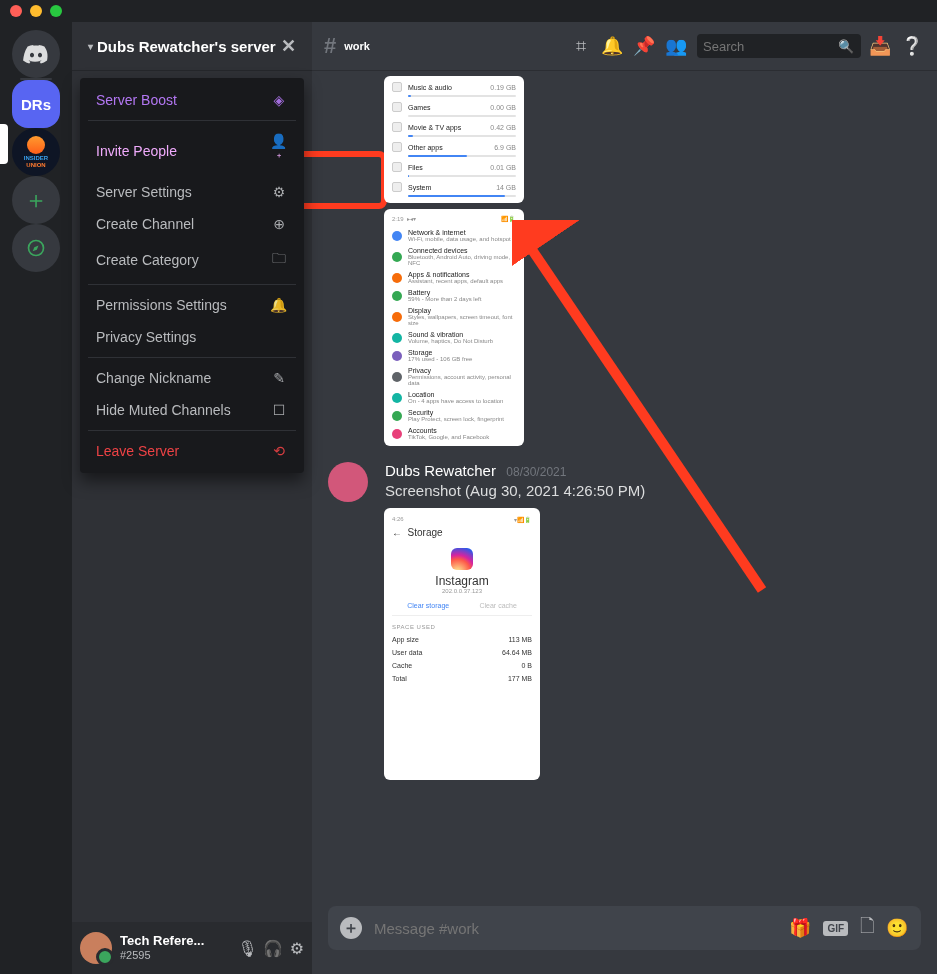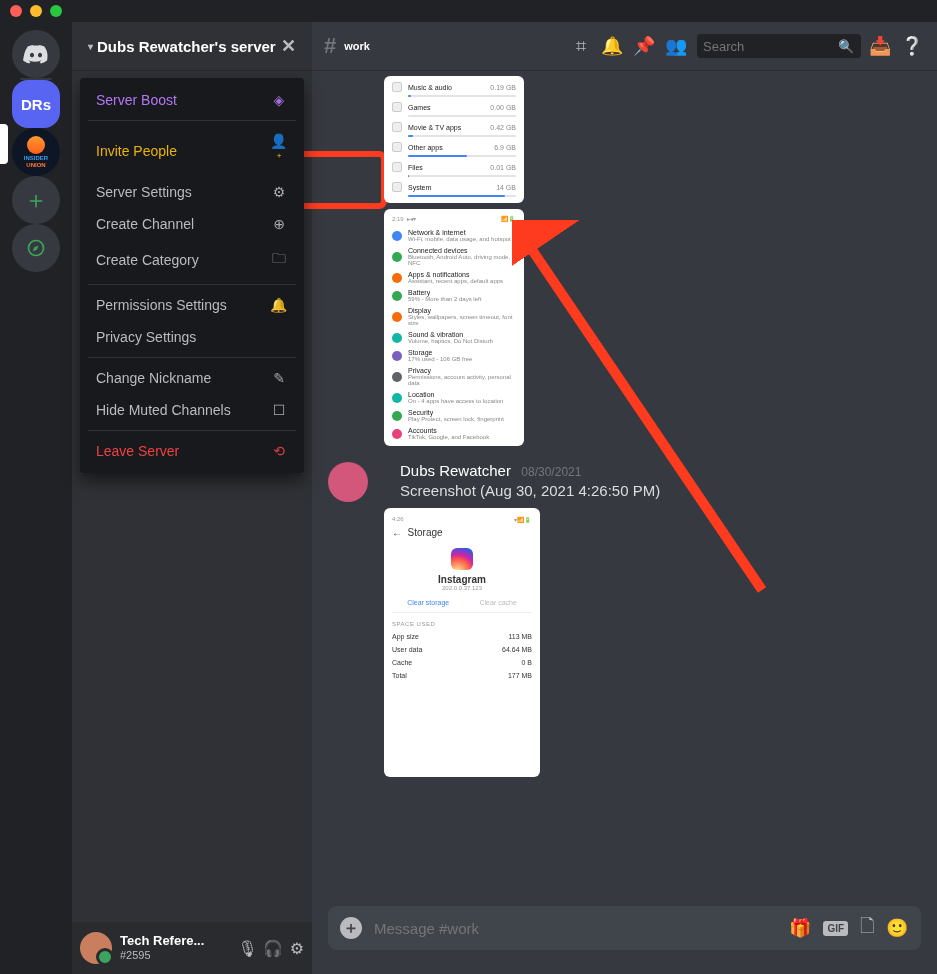--- a/index.html
+++ b/index.html
@@ -15,62 +15,62 @@
 .guild.dark { background:#0e1525; }
 .guild.add,.guild.compass { color:#3ba55d; font-size:24px; }
 .guild-sep { width:32px; height:2px; background:#36393f; border-radius:1px; }
 .pill { position:absolute; left:0; width:8px; height:40px; background:#fff; border-radius:0 4px 4px 0; top:102px; }
 .channel-col { width:240px; background:#2f3136; display:flex; flex-direction:column; position:relative; }
 .server-header { height:48px; display:flex; align-items:center; padding:0 16px; font-weight:600; color:#fff; font-size:15px; box-shadow:0 1px 0 rgba(0,0,0,.2); justify-content:space-between; cursor:pointer; }
 .close-x { color:#b9bbbe; font-size:18px; }
 .dropdown { position:absolute; top:56px; left:8px; right:8px; background:#18191c; border-radius:4px; padding:6px 8px; box-shadow:0 8px 16px rgba(0,0,0,.5); z-index:50; }
 .dd-item { display:flex; align-items:center; justify-content:space-between; padding:8px 8px; font-size:14px; color:#b9bbbe; border-radius:3px; cursor:pointer; }
 .dd-item.purple { color:#b377f3; }
-.dd-item.blue { color:#eab308; }
+.dd-item.blue { color:#f0abfc; }
 .dd-item.red { color:#ed4245; }
 .dd-item span.icon { width:18px; text-align:center; color:inherit; opacity:.9;}
 .dd-sep { height:1px; background:#2f3136; margin:4px 0; }
 .dd-highlight { position:absolute; border:6px solid #ff3b1f; border-radius:8px; pointer-events:none; }
 .user-panel { position:absolute; bottom:0; left:0; right:0; height:52px; background:#292b2f; display:flex; align-items:center; padding:0 8px; gap:8px; }
 .avatar-sm { width:32px; height:32px; border-radius:50%; background:#c97f5d; position:relative; }
 .avatar-sm::after{content:"";position:absolute;right:-2px;bottom:-2px;width:12px;height:12px;border-radius:50%;background:#3ba55d;border:3px solid #292b2f;}
 .user-meta { flex:1; font-size:13px; line-height:14px; overflow:hidden;}
 .user-meta .tag{color:#b9bbbe; font-size:11px;}
 .user-icons { display:flex; gap:6px; color:#b9bbbe; }
 .user-icons span{cursor:pointer;}
 .main-col { flex:1; background:#36393f; display:flex; flex-direction:column; }
 .chat-header { height:48px; display:flex; align-items:center; padding:0 12px; box-shadow:0 1px 0 rgba(0,0,0,.2); gap:8px; }
 .hash { color:#72767d; font-size:22px; font-weight:600;}
 .chan-name { color:#fff; font-weight:600; font-size:11px; }
 .hdr-spacer{flex:1;}
 .hdr-icon { color:#b9bbbe; width:24px; text-align:center; cursor:pointer; font-size:18px;}
 .search-box { background:#202225; border-radius:4px; height:24px; width:164px; display:flex; align-items:center; padding:0 6px; color:#72767d; font-size:13px;}
 .search-box input{background:transparent;border:none;outline:none;color:#dcddde;width:100%;font-size:13px;}
 .messages { flex:1; overflow:hidden; padding:0 16px; position:relative;}
-.msg { display:flex; gap:32px; margin-top:16px;}
+.msg { display:flex; gap:17px; margin-top:16px;}
 .msg .avatar { width:40px; height:40px; border-radius:50%; background:#d2577a; flex-shrink:0;}
 .msg .body{flex:1;}
 .msg .name{color:#fff; font-weight:500; font-size:15px;}
 .msg .time{color:#72767d; font-size:12px; margin-left:6px;}
 .msg .text{color:#dcddde; font-size:15px; margin-top:2px;}
 .attach { background:#fff; border-radius:6px; width:140px; margin-top:6px; margin-left:56px; color:#333; font-size:7px; padding:6px 8px; display:flex; flex-direction:column; gap:5px;}
 .attach.first{margin-left:56px;}
 .arow{display:flex; align-items:center; gap:6px;}
 .arow .ic{width:10px;height:10px;border-radius:50%;flex-shrink:0;}
 .arow .lbl{flex:1;color:#222;}
 .arow .sub{color:#888;font-size:6px;}
 .arow .val{color:#888;}
 .bar{height:2px;background:#e3e3e3;border-radius:1px;position:relative;margin-left:16px;margin-top:-2px;}
 .bar i{position:absolute;left:0;top:0;bottom:0;background:#4285f4;border-radius:1px;}
 .attach-hdr{display:flex;justify-content:space-between;color:#999;font-size:6px;margin-bottom:2px;}
 .storage-card{background:#fff;border-radius:6px;width:156px;margin-left:56px;margin-top:6px;color:#333;padding:8px;}
 .storage-card .top{display:flex;justify-content:space-between;font-size:6px;color:#999;}
 .storage-card .back{font-size:10px;color:#333;margin-top:4px;}
 .storage-card .ig{width:22px;height:22px;border-radius:6px;background:radial-gradient(circle at 30% 110%,#fdf497 0%,#fd5949 45%,#d6249f 60%,#285AEB 90%);margin:10px auto 4px;}
-.storage-card .title{text-align:center;font-size:10px;font-weight:700;}
+.storage-card .title{text-align:center;font-size:12px;font-weight:400;}
 .storage-card .ver{text-align:center;font-size:6px;color:#999;}
 .storage-card .tabs{display:flex;justify-content:space-around;margin-top:8px;font-size:7px;color:#4285f4;border-bottom:1px solid #eee;padding-bottom:6px;}
 .storage-card .tabs .dis{color:#bbb;}
 .storage-card .sect{font-size:6px;color:#999;margin-top:8px;letter-spacing:.5px;}
 .storage-card .row{display:flex;justify-content:space-between;font-size:7px;margin-top:6px;}
 .input-bar { margin:0 16px 24px; background:#40444b; border-radius:8px; height:44px; display:flex; align-items:center; padding:0 12px; gap:12px;}
 .input-bar .plus{width:22px;height:22px;border-radius:50%;background:#b9bbbe;color:#40444b;display:flex;align-items:center;justify-content:center;font-weight:700;cursor:pointer;}
 .input-bar input{flex:1;background:transparent;border:none;outline:none;color:#dcddde;font-size:15px;}
 .input-bar .ricon{color:#b9bbbe;cursor:pointer;font-size:18px;}
 .gif-badge{background:#b9bbbe;color:#40444b;font-size:10px;font-weight:700;padding:2px 4px;border-radius:3px;}

